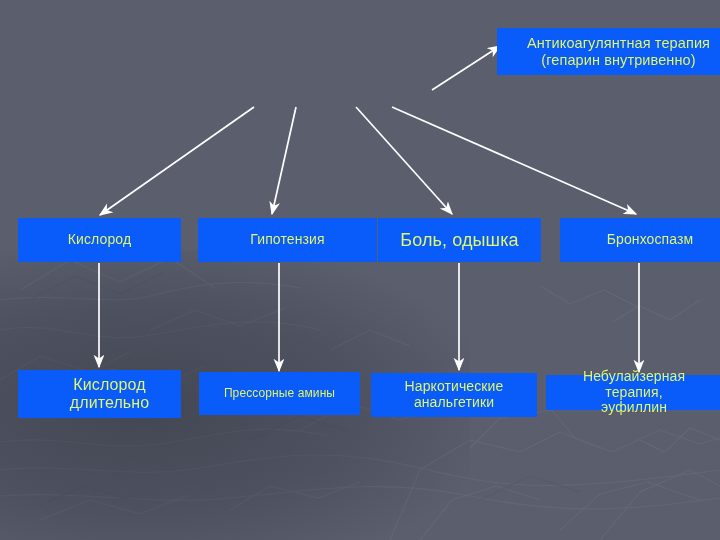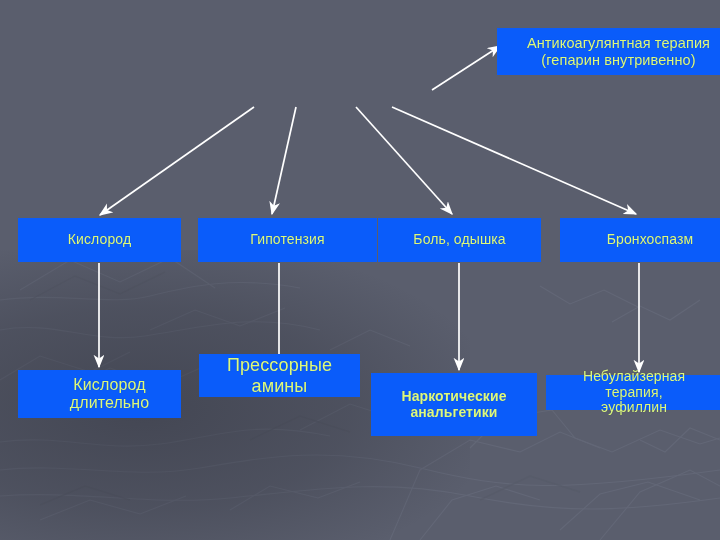--- a/index.html
+++ b/index.html
@@ -54,25 +54,25 @@
   }
   .node .label {
     display: block;
     width: 100%;
     text-shadow: 0 0 1px rgba(0,0,0,0.25);
   }
   .n-root      { left: 211px; top: 62px;  width: 220px; height: 44px; font-size: 14.5px; }
   .n-anticoag  { left: 497px; top: 28px;  width: 243px; height: 47px; font-size: 14.5px; }
   .n-hypoxia   { left: 18px;  top: 218px; width: 163px; height: 44px; font-size: 14px; }
   .n-hypotens  { left: 198px; top: 218px; width: 179px; height: 44px; font-size: 14px; }
-  .n-pain      { left: 378px; top: 218px; width: 163px; height: 44px; font-size: 14px; }
+  .n-pain      { left: 378px; top: 218px; width: 163px; height: 44px; font-size: 18px; }
   .n-broncho   { left: 560px; top: 218px; width: 180px; height: 44px; font-size: 14px; }
   .n-oxygen    { left: 18px;  top: 370px; width: 163px; height: 48px; font-size: 16px; padding-left: 20px; }
-  .n-pressor   { left: 199px; top: 354px; width: 161px; height: 43px; font-size: 18px; }
-  .n-narco     { left: 371px; top: 373px; width: 166px; height: 63px; font-size: 14px; font-weight: bold; }
+  .n-pressor   { left: 199px; top: 372px; width: 161px; height: 43px; font-size: 12px; }
+  .n-narco     { left: 371px; top: 373px; width: 166px; height: 44px; font-size: 14px; }
   .n-nebul     { left: 546px; top: 375px; width: 176px; height: 35px; font-size: 14px; overflow: visible; }
   .n-nebul .label { position: relative; }
 </style>
 </head>
 <body>
 
 <div id="slide">
 
   <svg id="bg-texture" viewBox="0 0 720 540" preserveAspectRatio="none" aria-hidden="true">
     <g fill="none" stroke="#6b7080" stroke-width="1.1" opacity="0.5">

